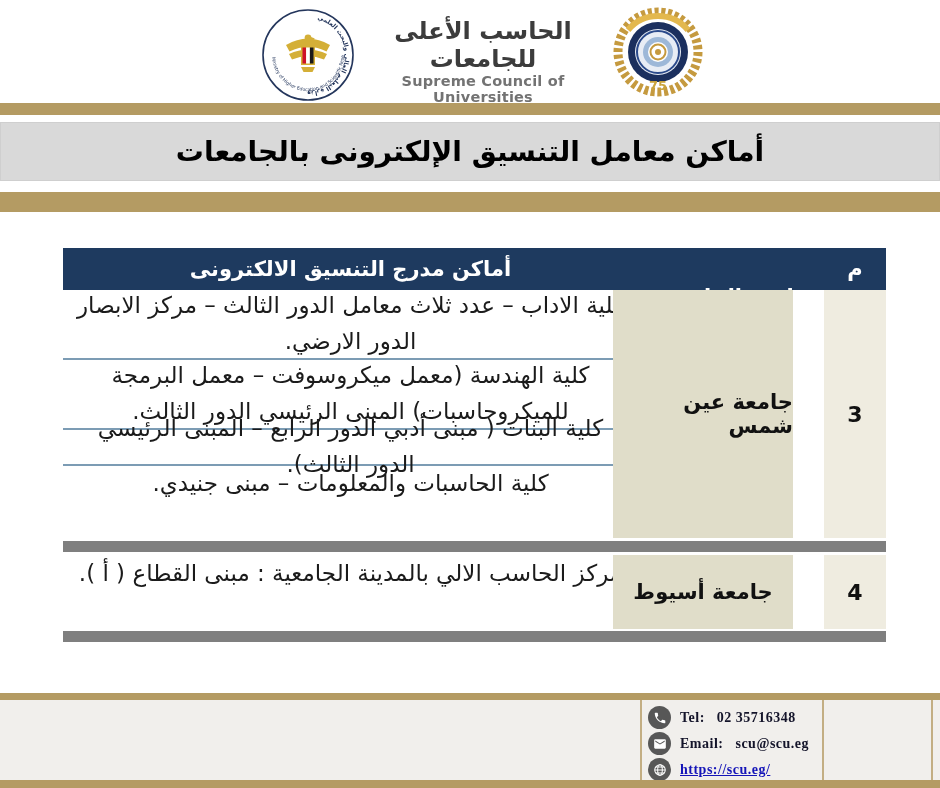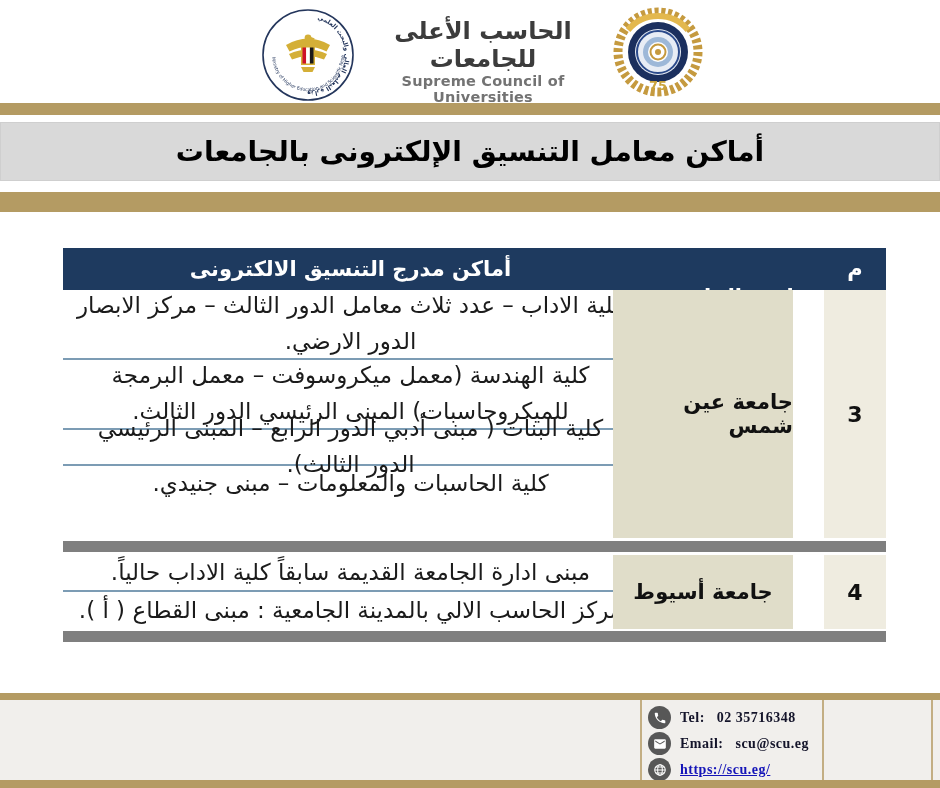--- a/index.html
+++ b/index.html
@@ -153,21 +153,20 @@
         <div class="loc-row h36">كلية الحاسبات والمعلومات – مبنى جنيدي.</div>
       </div>
       <div class="uni-col">جامعة عين شمس</div>
       <div class="num-col">3</div>
     </div>
 
     <div class="sec-gap gap1"></div>
 
     <div class="section sec2">
       <div class="loc-col">
-        <div class="loc-row h37">مبنى ادارة الجامعة القديمة سابقاً كلية الاداب حالياً.</div>
         <div class="loc-row h37">مركز الحاسب الالي  بالمدينة الجامعية : مبنى القطاع ( أ ).</div>
       </div>
       <div class="uni-col">جامعة أسيوط</div>
       <div class="num-col">4</div>
     </div>
 
     <div class="sec-gap gap2"></div>
   </div>
 
   <div class="foot-top-line"></div>

